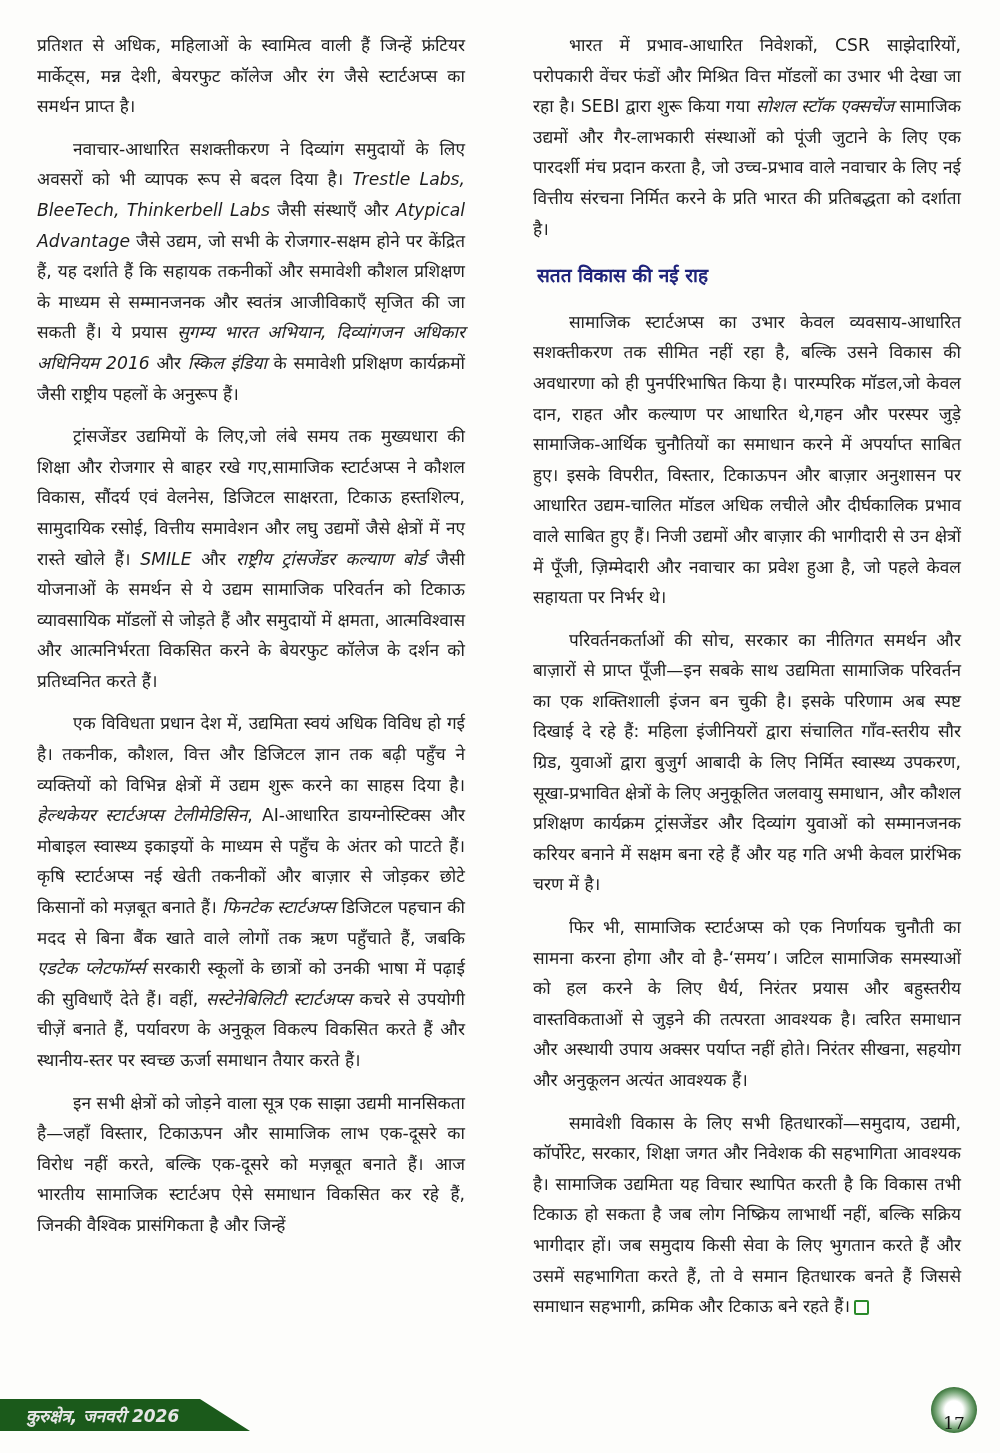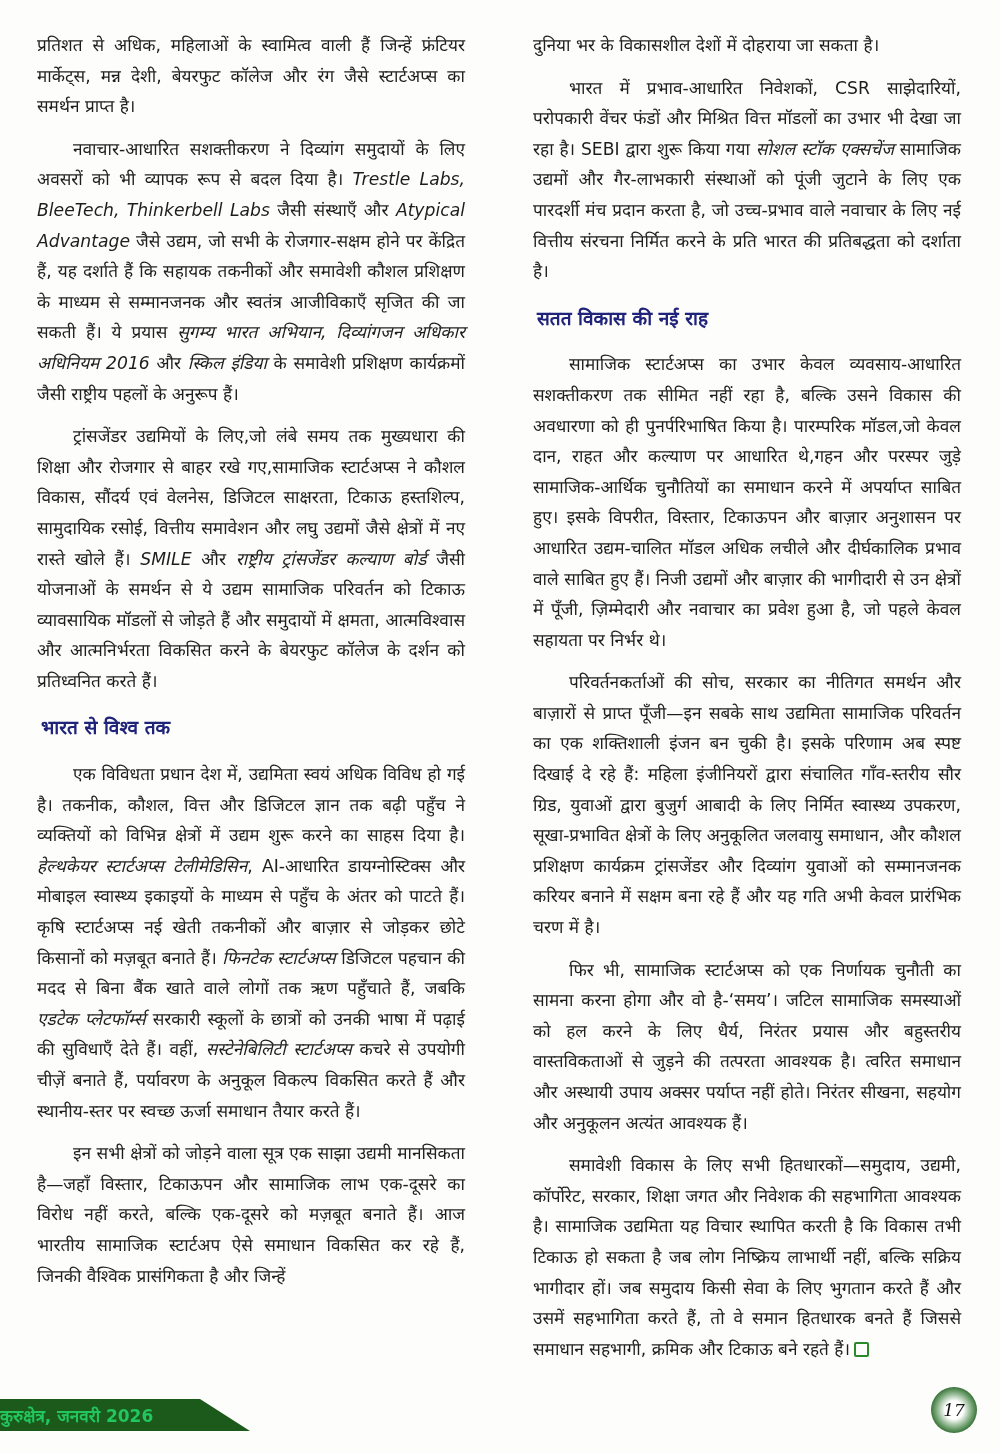--- a/index.html
+++ b/index.html
@@ -23,46 +23,45 @@
     display: inline-block; width: 11px; height: 11px; border: 2.5px solid #2a8a2a;
     border-radius: 2px; vertical-align: middle; margin-left: 4px;
   }
   .footer-banner {
     position: absolute; left: 0; top: 1399px; height: 32px; width: 250px;
     background: #1b5a1b;
     clip-path: polygon(0 0, 200px 0, 250px 100%, 0 100%);
     display: flex; align-items: center;
   }
   .footer-banner span {
-    color: #22c55e; font-weight: bold; font-size: 17px; 
+    color: #e5e5e5; font-weight: bold; font-size: 17px; padding-left: 26px;
     font-family: "DejaVu Sans", sans-serif;
+    font-style: italic;
   }
   .page-num {
     position: absolute; left: 931px; top: 1387px; width: 46px; height: 46px; border-radius: 50%;
     background: radial-gradient(circle at 50% 50%, #ffffff 0%, #ffffff 28%, #7aa87a 55%, #1a5a1a 78%, #0f3f0f 100%);
-    display: flex; align-items: center; justify-content: center; font-style: italic;
+    display: flex; align-items: flex-end; justify-content: center;
   }
   .page-num span {
     font-family: "DejaVu Serif", serif; font-size: 17px; color: #111;
   }
 </style>
 </head>
 <body>
 
 <div class="col left">
   <p>प्रतिशत से अधिक, महिलाओं के स्वामित्व वाली हैं जिन्हें फ्रंटियर मार्केट्स, मन्न देशी, बेयरफुट कॉलेज और रंग जैसे स्टार्टअप्स का समर्थन प्राप्त है।</p>
   <p class="indent"><span>नवाचार-आधारित सशक्तीकरण ने दिव्यांग समुदायों के लिए अवसरों को भी व्यापक रूप से बदल दिया है। </span><em>Trestle Labs, BleeTech, Thinkerbell Labs</em><span> जैसी संस्थाएँ और </span><em>Atypical Advantage</em><span> जैसे उद्यम, जो सभी के रोजगार-सक्षम होने पर केंद्रित हैं, यह दर्शाते हैं कि सहायक तकनीकों और समावेशी कौशल प्रशिक्षण के माध्यम से सम्मानजनक और स्वतंत्र आजीविकाएँ सृजित की जा सकती हैं। ये प्रयास </span><em>सुगम्य भारत अभियान, दिव्यांगजन अधिकार अधिनियम 2016</em><span> और </span><em>स्किल इंडिया</em><span> के समावेशी प्रशिक्षण कार्यक्रमों जैसी राष्ट्रीय पहलों के अनुरूप हैं।</span></p>
   <p class="indent"><span>ट्रांसजेंडर उद्यमियों के लिए,जो लंबे समय तक मुख्यधारा की शिक्षा और रोजगार से बाहर रखे गए,सामाजिक स्टार्टअप्स ने कौशल विकास, सौंदर्य एवं वेलनेस, डिजिटल साक्षरता, टिकाऊ हस्तशिल्प, सामुदायिक रसोई, वित्तीय समावेशन और लघु उद्यमों जैसे क्षेत्रों में नए रास्ते खोले हैं। </span><em>SMILE</em><span> और </span><em>राष्ट्रीय ट्रांसजेंडर कल्याण बोर्ड</em><span> जैसी योजनाओं के समर्थन से ये उद्यम सामाजिक परिवर्तन को टिकाऊ व्यावसायिक मॉडलों से जोड़ते हैं और समुदायों में क्षमता, आत्मविश्वास और आत्मनिर्भरता विकसित करने के बेयरफुट कॉलेज के दर्शन को प्रतिध्वनित करते हैं।</span></p>
-  <h2>भारत से विश्व तक</h2>
   <p class="indent"><span>एक विविधता प्रधान देश में, उद्यमिता स्वयं अधिक विविध हो गई है। तकनीक, कौशल, वित्त और डिजिटल ज्ञान तक बढ़ी पहुँच ने व्यक्तियों को विभिन्न क्षेत्रों में उद्यम शुरू करने का साहस दिया है। </span><em>हेल्थकेयर स्टार्टअप्स टेलीमेडिसिन</em><span>, AI-आधारित डायग्नोस्टिक्स और मोबाइल स्वास्थ्य इकाइयों के माध्यम से पहुँच के अंतर को पाटते हैं। कृषि स्टार्टअप्स नई खेती तकनीकों और बाज़ार से जोड़कर छोटे किसानों को मज़बूत बनाते हैं। </span><em>फिनटेक स्टार्टअप्स</em><span> डिजिटल पहचान की मदद से बिना बैंक खाते वाले लोगों तक ऋण पहुँचाते हैं, जबकि </span><em>एडटेक प्लेटफॉर्म्स</em><span> सरकारी स्कूलों के छात्रों को उनकी भाषा में पढ़ाई की सुविधाएँ देते हैं। वहीं, </span><em>सस्टेनेबिलिटी स्टार्टअप्स</em><span> कचरे से उपयोगी चीज़ें बनाते हैं, पर्यावरण के अनुकूल विकल्प विकसित करते हैं और स्थानीय-स्तर पर स्वच्छ ऊर्जा समाधान तैयार करते हैं।</span></p>
   <p class="indent">इन सभी क्षेत्रों को जोड़ने वाला सूत्र एक साझा उद्यमी मानसिकता है—जहाँ विस्तार, टिकाऊपन और सामाजिक लाभ एक-दूसरे का विरोध नहीं करते, बल्कि एक-दूसरे को मज़बूत बनाते हैं। आज भारतीय सामाजिक स्टार्टअप ऐसे समाधान विकसित कर रहे हैं, जिनकी वैश्विक प्रासंगिकता है और जिन्हें</p>
 </div>
 
 <div class="col right">
-  <p>दुनिया भर के विकासशील देशों में दोहराया जा सकता है।</p>
   <p class="indent"><span>भारत में प्रभाव-आधारित निवेशकों, CSR साझेदारियों, परोपकारी वेंचर फंडों और मिश्रित वित्त मॉडलों का उभार भी देखा जा रहा है। SEBI द्वारा शुरू किया गया </span><em>सोशल स्टॉक एक्सचेंज</em><span> सामाजिक उद्यमों और गैर-लाभकारी संस्थाओं को पूंजी जुटाने के लिए एक पारदर्शी मंच प्रदान करता है, जो उच्च-प्रभाव वाले नवाचार के लिए नई वित्तीय संरचना निर्मित करने के प्रति भारत की प्रतिबद्धता को दर्शाता है।</span></p>
   <h2>सतत विकास की नई राह</h2>
   <p class="indent">सामाजिक स्टार्टअप्स का उभार केवल व्यवसाय-आधारित सशक्तीकरण तक सीमित नहीं रहा है, बल्कि उसने विकास की अवधारणा को ही पुनर्परिभाषित किया है। पारम्परिक मॉडल,जो केवल दान, राहत और कल्याण पर आधारित थे,गहन और परस्पर जुड़े सामाजिक-आर्थिक चुनौतियों का समाधान करने में अपर्याप्त साबित हुए। इसके विपरीत, विस्तार, टिकाऊपन और बाज़ार अनुशासन पर आधारित उद्यम-चालित मॉडल अधिक लचीले और दीर्घकालिक प्रभाव वाले साबित हुए हैं। निजी उद्यमों और बाज़ार की भागीदारी से उन क्षेत्रों में पूँजी, ज़िम्मेदारी और नवाचार का प्रवेश हुआ है, जो पहले केवल सहायता पर निर्भर थे।</p>
   <p class="indent">परिवर्तनकर्ताओं की सोच, सरकार का नीतिगत समर्थन और बाज़ारों से प्राप्त पूँजी—इन सबके साथ उद्यमिता सामाजिक परिवर्तन का एक शक्तिशाली इंजन बन चुकी है। इसके परिणाम अब स्पष्ट दिखाई दे रहे हैं: महिला इंजीनियरों द्वारा संचालित गाँव-स्तरीय सौर ग्रिड, युवाओं द्वारा बुजुर्ग आबादी के लिए निर्मित स्वास्थ्य उपकरण, सूखा-प्रभावित क्षेत्रों के लिए अनुकूलित जलवायु समाधान, और कौशल प्रशिक्षण कार्यक्रम ट्रांसजेंडर और दिव्यांग युवाओं को सम्मानजनक करियर बनाने में सक्षम बना रहे हैं और यह गति अभी केवल प्रारंभिक चरण में है।</p>
   <p class="indent">फिर भी, सामाजिक स्टार्टअप्स को एक निर्णायक चुनौती का सामना करना होगा और वो है-‘समय’। जटिल सामाजिक समस्याओं को हल करने के लिए धैर्य, निरंतर प्रयास और बहुस्तरीय वास्तविकताओं से जुड़ने की तत्परता आवश्यक है। त्वरित समाधान और अस्थायी उपाय अक्सर पर्याप्त नहीं होते। निरंतर सीखना, सहयोग और अनुकूलन अत्यंत आवश्यक हैं।</p>
   <p class="indent"><span>समावेशी विकास के लिए सभी हितधारकों—समुदाय, उद्यमी, कॉर्पोरेट, सरकार, शिक्षा जगत और निवेशक की सहभागिता आवश्यक है। सामाजिक उद्यमिता यह विचार स्थापित करती है कि विकास तभी टिकाऊ हो सकता है जब लोग निष्क्रिय लाभार्थी नहीं, बल्कि सक्रिय भागीदार हों। जब समुदाय किसी सेवा के लिए भुगतान करते हैं और उसमें सहभागिता करते हैं, तो वे समान हितधारक बनते हैं जिससे समाधान सहभागी, क्रमिक और टिकाऊ बने रहते हैं।</span><span class="end-mark"></span></p>
 </div>
 
 <div class="footer-banner">
   <span>कुरुक्षेत्र, जनवरी 2026</span>

